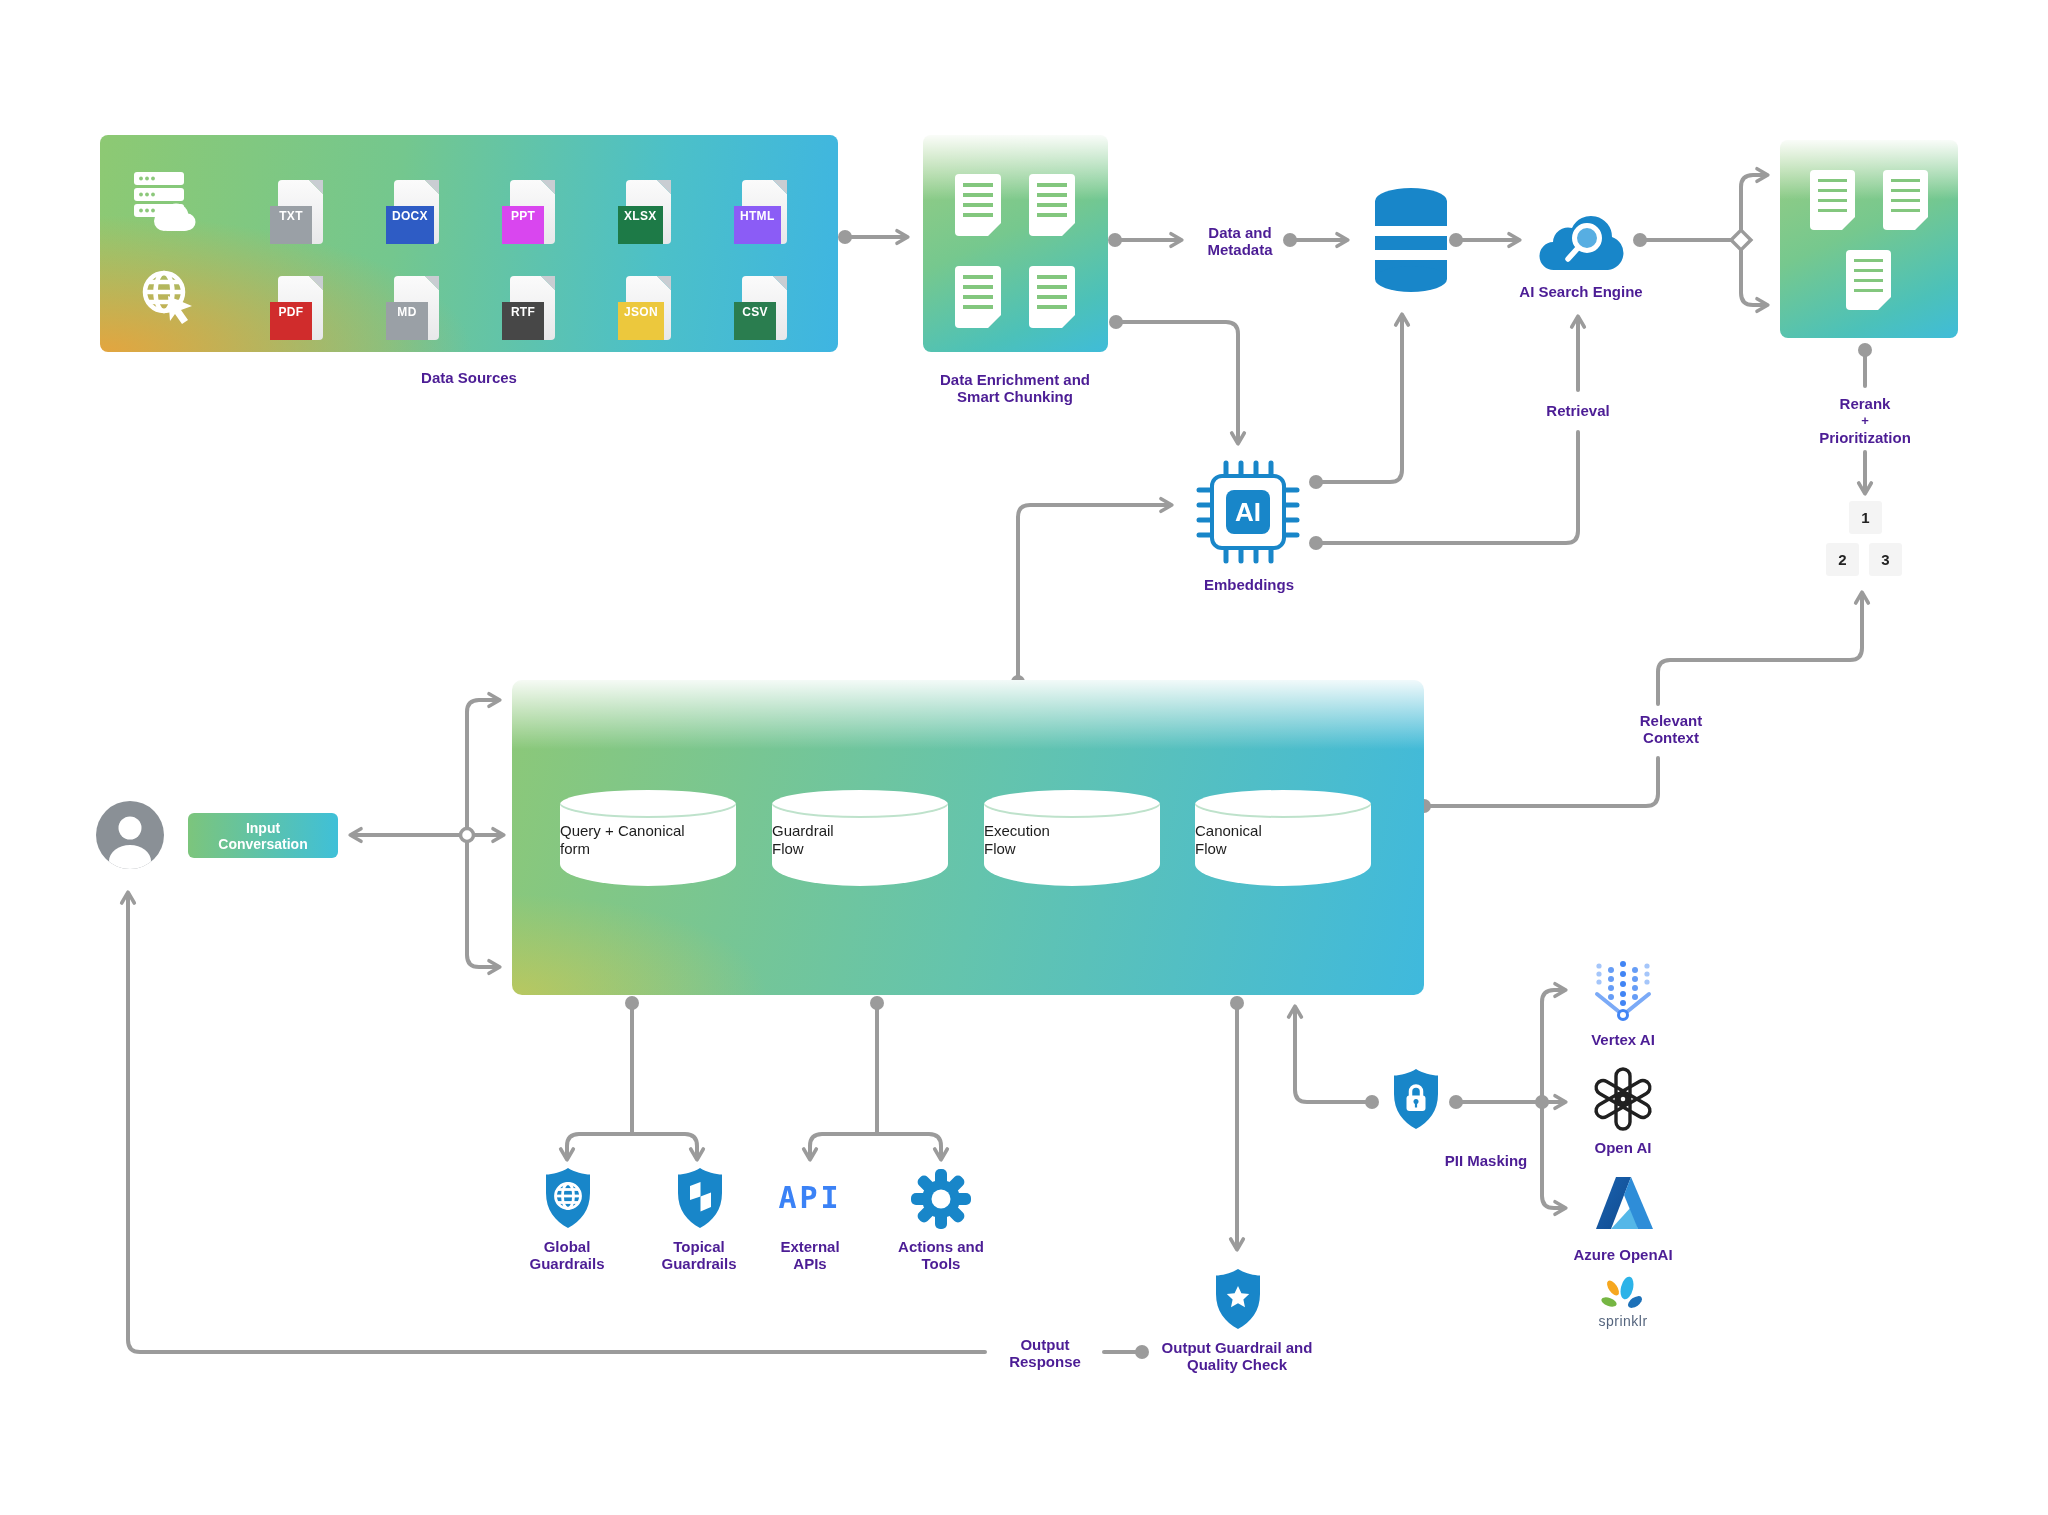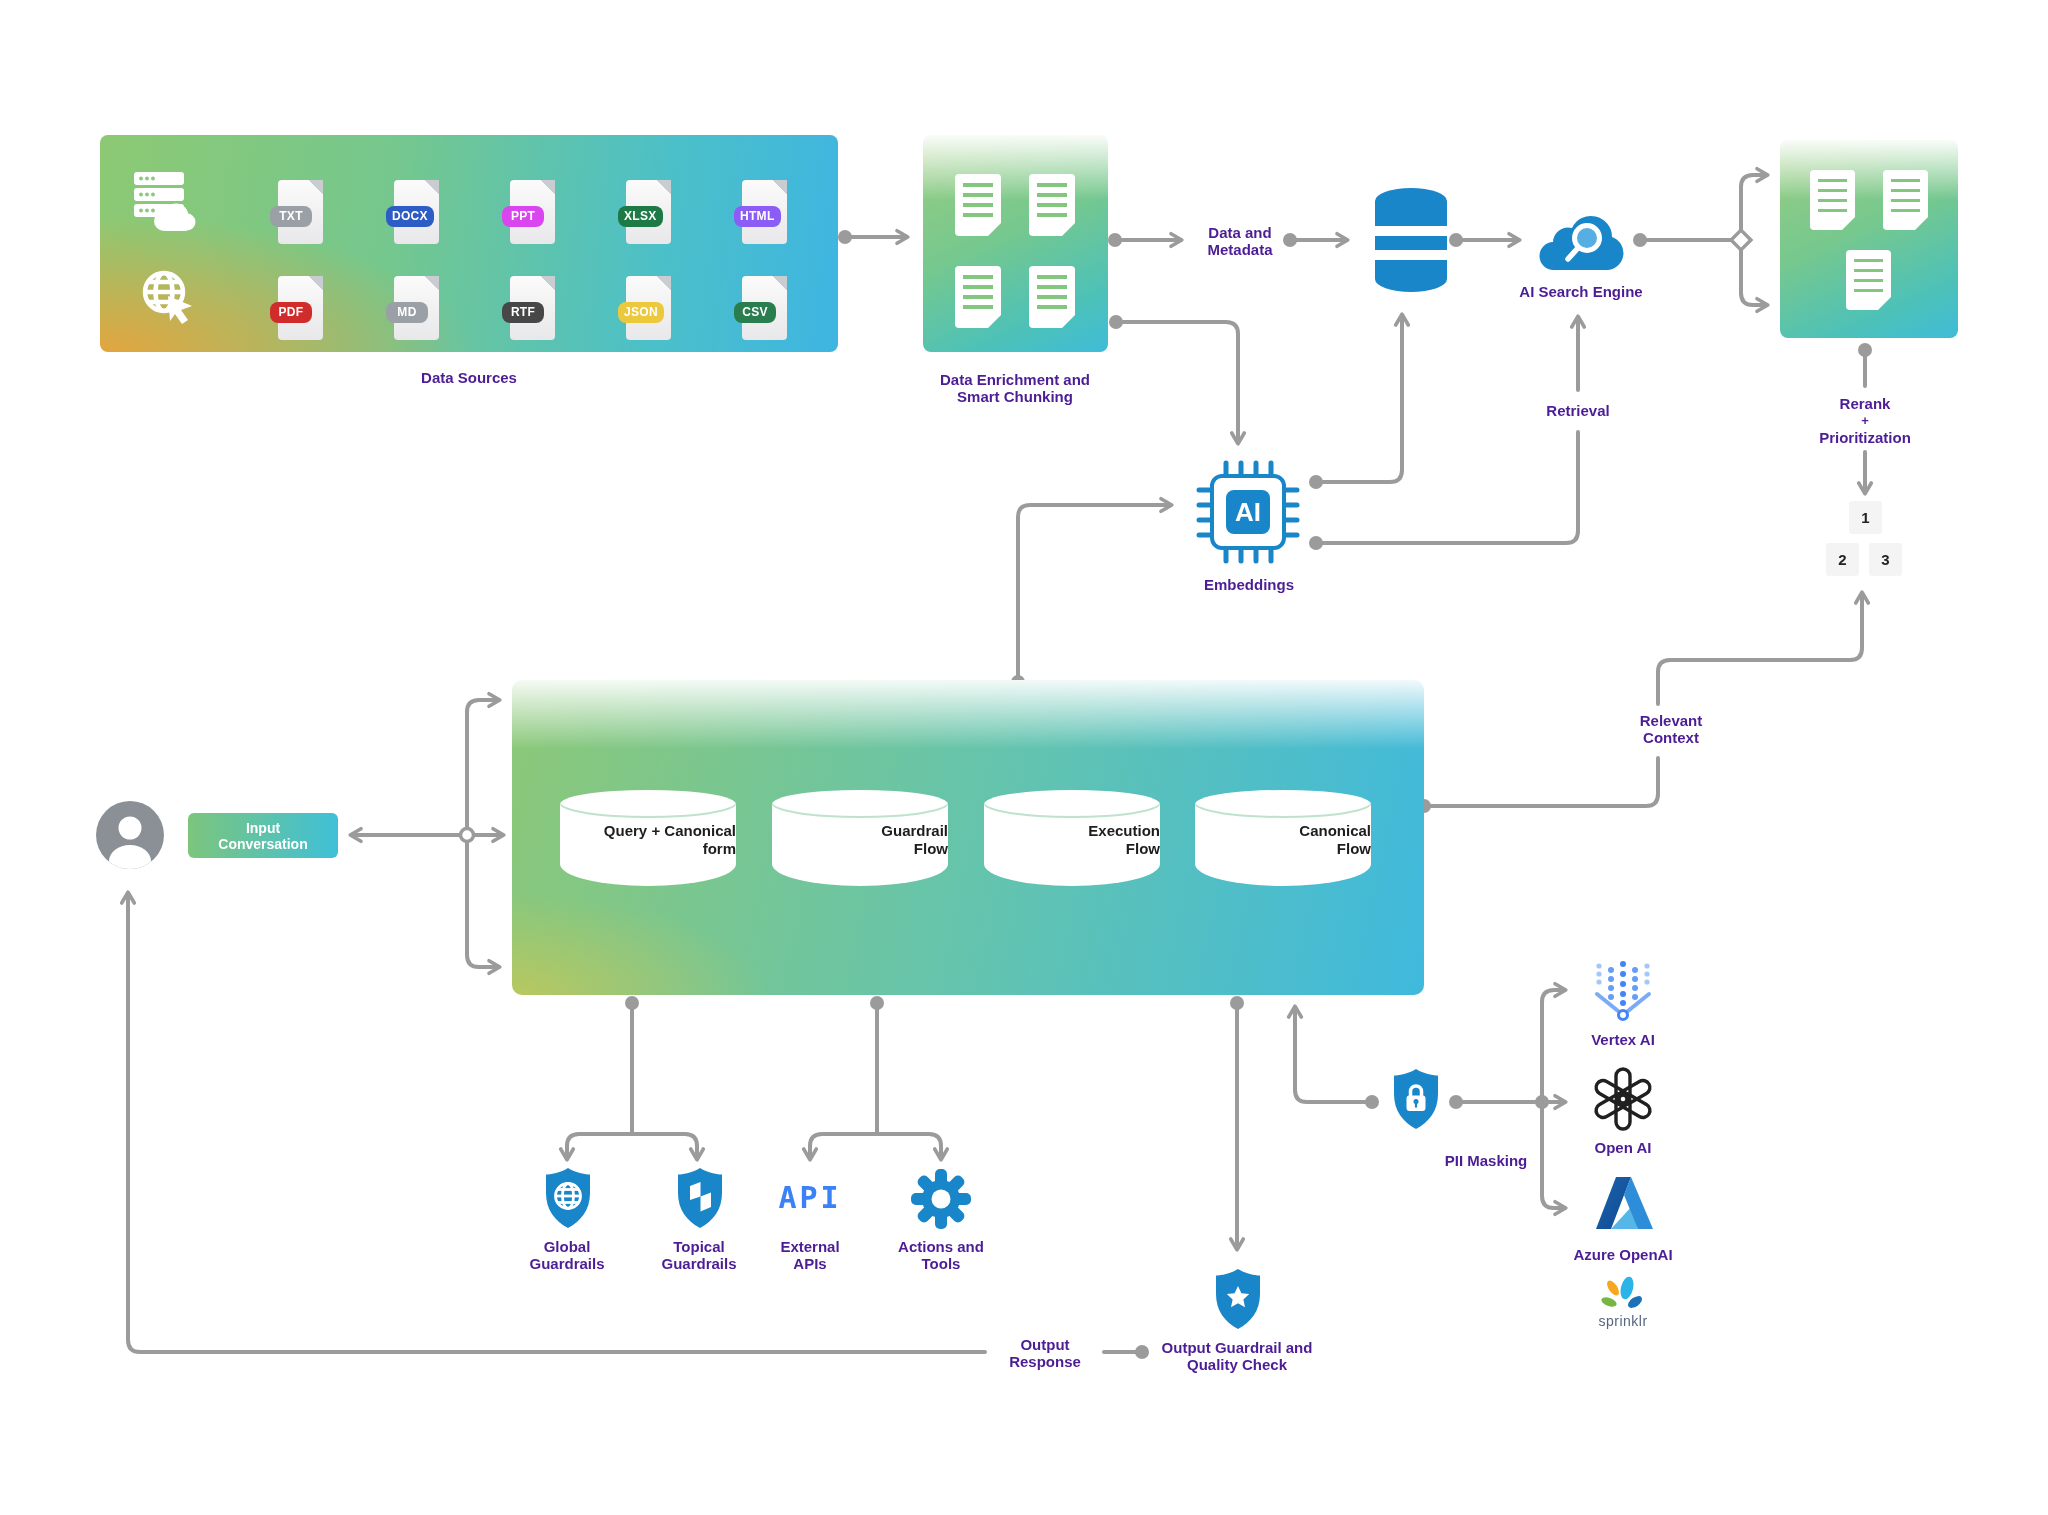--- a/index.html
+++ b/index.html
@@ -31,37 +31,37 @@
        color:#4c1d95;text-align:center;transform:translateX(-50%);white-space:nowrap;}
   .lbl .small{font-size:13px;}
   
   .file-icon{position:absolute;width:60px;height:72px;}
   .file-icon .page{position:absolute;left:8px;top:2px;width:45px;height:64px;
       background:linear-gradient(180deg,#fbfbfb,#e8e8ea);border-radius:4px;
       clip-path:polygon(0 0,31px 0,45px 14px,45px 64px,0 64px);}
   .file-icon .fold{position:absolute;top:2px;right:7px;width:0;height:0;
       border-left:14px solid #c9cdd2;border-top:14px solid transparent;
       transform:rotate(180deg);}
-  .file-icon .badge{position:absolute;left:0;top:28px;height:21px;min-width:30px;
-      padding:0 6px;border-radius:8px;color:#fff;font-weight:700;font-size:12px;
+  .file-icon .badge{position:absolute;left:0;top:28px;height:38px;min-width:30px;
+      padding:0 6px;border-radius:0;color:#fff;font-weight:700;font-size:12px;
       line-height:21px;text-align:center;letter-spacing:.3px;}
   
   .doc{position:absolute;background:#fff;border-radius:4px;
       clip-path:polygon(0 0,100% 0,100% calc(100% - 13px),calc(100% - 13px) 100%,0 100%);}
   .doc::before{content:"";position:absolute;left:8px;right:8px;top:9px;height:34px;
       background:repeating-linear-gradient(180deg,#83c77e 0 3.5px,transparent 3.5px 10px);}
   .doc::after{content:"";position:absolute;right:0;bottom:0;width:0;height:0;
       border-left:13px solid #d9ddd9;border-bottom:13px solid transparent;
       transform:rotate(180deg);}
   
   .cyl{position:absolute;width:176px;height:82px;margin-top:14px;background:#fff;
       border-radius:0 0 88px 88px / 0 0 22px 22px;}
   .cyl::before{content:"";position:absolute;left:0;top:-14px;width:176px;height:28px;
       background:#fff;border-radius:50%;box-shadow:inset 0 -2px 0 rgba(110,190,140,.45);}
-  .cyl .ctext{position:relative;top:18px;text-align:right;font-weight:700;
+  .cyl .ctext{position:relative;top:18px;text-align:left;font-weight:400;
       font-size:15px;line-height:18px;color:#1d1d1d;}
   
   .rankbox{position:absolute;width:33px;height:33px;background:#f4f4f4;border-radius:3px;
       font-weight:700;font-size:15px;color:#222;display:flex;align-items:center;justify-content:center;}
   .inputbtn{position:absolute;left:188px;top:813px;width:150px;height:45px;border-radius:6px;
       background:linear-gradient(90deg,#7cc57c,#3fc0d8);color:#fff;font-weight:700;
       font-size:14px;line-height:16px;display:flex;flex-direction:column;
       align-items:center;justify-content:center;}
   .apilogo{position:absolute;left:770px;top:1180px;width:80px;text-align:center;
       font-weight:800;font-size:30px;letter-spacing:3px;color:#3b82f6;

